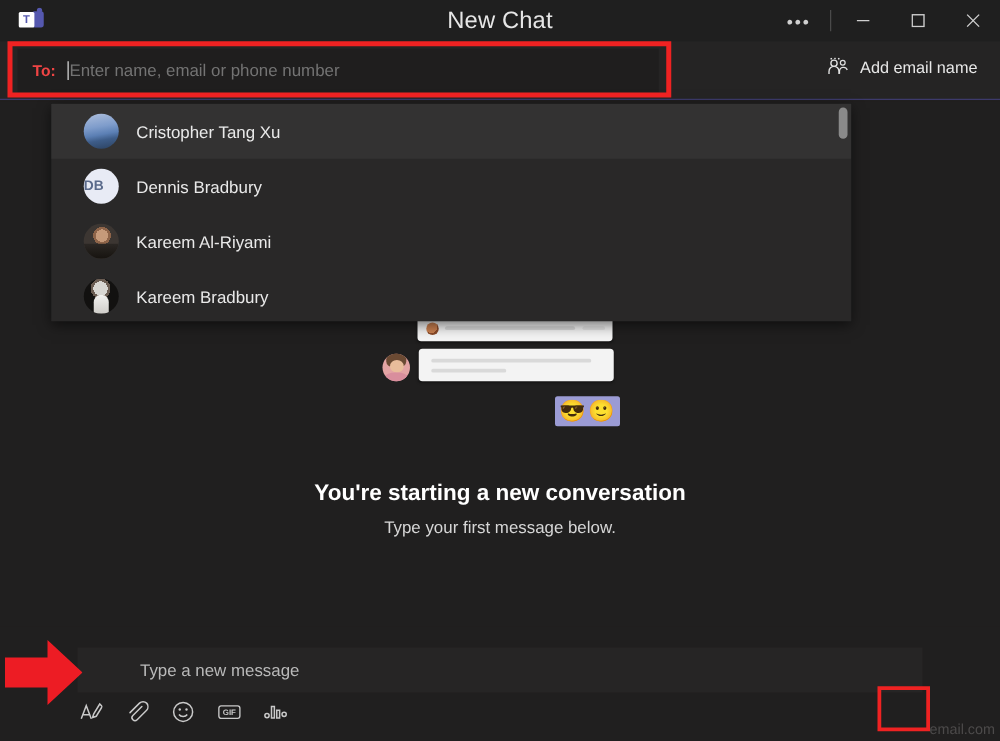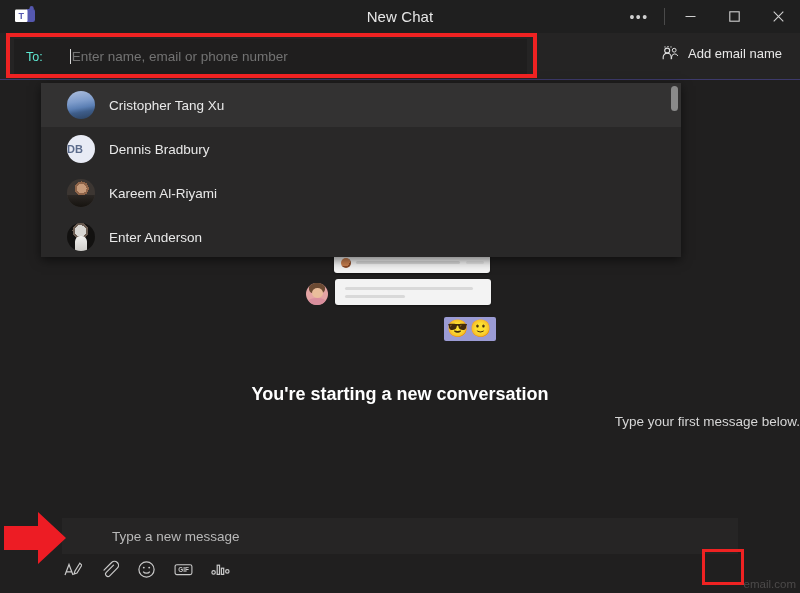--- a/index.html
+++ b/index.html
@@ -23,21 +23,21 @@
     display: flex; align-items: center;
   }
   .teams-logo {
     position: absolute; left: 14px; top: 6px;
     width: 22px; height: 21px;
   }
   .title-text {
     position: absolute; left: 0; top: 0;
     width: 800px; height: 33px;
     display: flex; align-items: center; justify-content: center;
-    color: #e6e6e6; font-size: 15px; letter-spacing: .1px;
+    color: #e6e6e6; font-size: 19px; letter-spacing: .1px;
     pointer-events: none;
   }
   .win-btns {
     position: absolute; right: 0; top: 0;
     height: 33px; display: flex; align-items: center;
   }
   .win-btn {
     width: 44px; height: 33px;
     display: flex; align-items: center; justify-content: center;
     color: #cfcfcf; font-size: 13px;
@@ -55,22 +55,22 @@
     border-bottom: 1px solid #3d3a6b;
   }
   .to-field {
     position: absolute; left: 14px; top: 6px;
     width: 513px; height: 35px;
     background: #1f1e1e;
     display: flex; align-items: center;
     padding-left: 12px;
   }
   .to-label {
-    color: #5eead4; font-size: 12.5px; font-weight: normal;
-    margin-right: 27px;
+    color: #ef4444; font-size: 12.5px; font-weight: bold;
+    margin-right: 9px;
   }
   .to-caret {
     width: 1px; height: 15px; background: #d8d8d8; margin-right: 1px;
   }
   .to-placeholder {
     color: #737373; font-size: 13.5px;
   }
   .add-group {
     position: absolute; right: 18px; top: 13px;
     display: flex; align-items: center; gap: 9px;
@@ -180,21 +180,21 @@
     padding: 2px 4px; display: flex; gap: 2px;
     font-size: 17px; line-height: 20px;
   }
   .empty-title {
     position: absolute; left: 0; top: 303px; width: 800px;
     text-align: center; color: #ffffff;
     font-size: 18px; font-weight: bold;
   }
   .empty-sub {
     position: absolute; left: 0; top: 333px; width: 800px;
-    text-align: right; color: #d6d6d6; font-size: 13.5px;
+    text-align: center; color: #d6d6d6; font-size: 13.5px;
   }
 
   
   .compose {
     position: absolute; left: 0; bottom: 0;
     width: 800px; height: 92px;
     background: #201f1f;
   }
   .compose-input {
     position: absolute; left: 62px; top: 17px;
@@ -382,21 +382,21 @@
       <span class="dd-name">Dennis Bradbury</span>
     </div>
 
     <div class="dd-row">
       <span class="dd-avatar av-photo-a"></span>
       <span class="dd-name">Kareem Al-Riyami</span>
     </div>
 
     <div class="dd-row">
       <span class="dd-avatar av-photo-b"></span>
-      <span class="dd-name">Enter Anderson</span>
+      <span class="dd-name">Kareem Bradbury</span>
     </div>
 
     <div class="dd-scrollbar"></div>
   </div>
 
   <div class="redbox-to"></div>
   <div class="redbox-send"></div>
 
   <div class="red-arrow">
     <svg width="62" height="52" viewBox="0 0 62 52">

